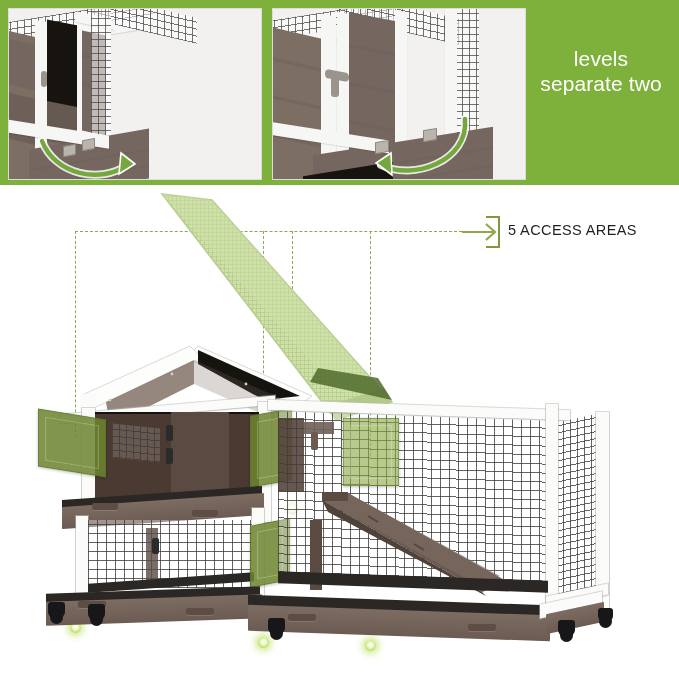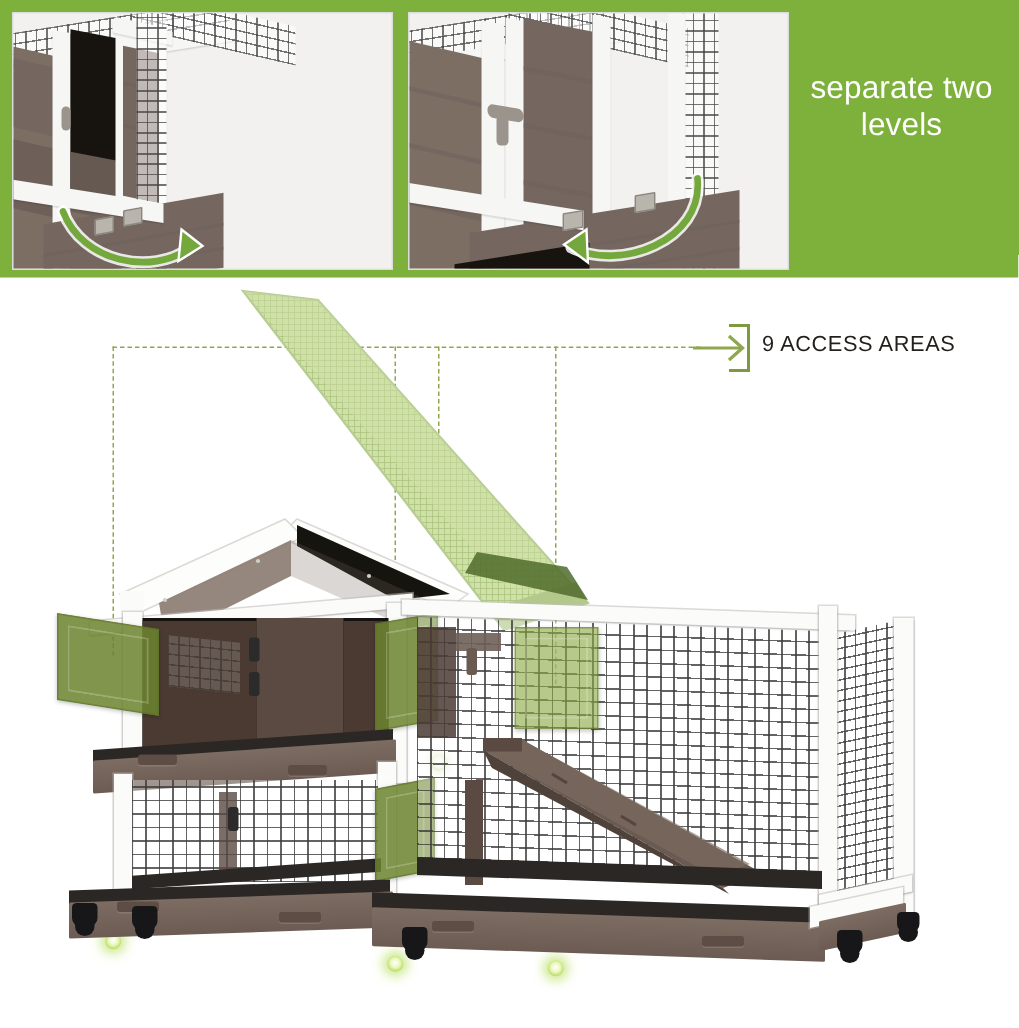--- a/index.html
+++ b/index.html
@@ -212,39 +212,39 @@
 
         <svg class="arrow-svg" viewBox="0 0 252 170">
           <path d="M192 110 C196 152, 140 172, 108 156" fill="none" stroke="#ffffff" stroke-width="8" stroke-linecap="round" opacity=".85"></path>
           <path d="M192 110 C196 152, 140 172, 108 156" fill="none" stroke="#74a83c" stroke-width="4.5" stroke-linecap="round"></path>
           <path d="M118 144 L103 154 L119 166 Z" fill="#74a83c" stroke="#ffffff" stroke-width="1.6"></path>
         </svg>
       </div>
     </div>
 
     <div class="banner-text">
+      <div>levels</div>
       <div>separate two</div>
-      <div>levels</div>
     </div>
   </div>
 
   <div class="dash-h" style="left:75px;top:231px;width:392px;"></div>
   <div class="dash-v" style="left:75px;top:231px;height:206px;"></div>
   <div class="dash-v" style="left:263px;top:231px;height:222px;"></div>
   <div class="dash-v" style="left:292px;top:231px;height:88px;"></div>
   <div class="dash-v" style="left:370px;top:231px;height:225px;"></div>
 
   <div class="callout-marker">
     <svg viewBox="0 0 40 36" width="40" height="36">
       <path d="M24 3 L37 3 L37 33 L24 33" fill="none" stroke="#7f9a3e" stroke-width="2"></path>
       <line x1="-6" y1="18" x2="32" y2="18" stroke="#8FA84F" stroke-width="2"></line>
       <polyline points="24,10 33,18 24,26" fill="none" stroke="#8FA84F" stroke-width="2.2"></polyline>
     </svg>
   </div>
-  <div class="callout-label">9 ACCESS AREAS</div>
+  <div class="callout-label">5 ACCESS AREAS</div>
 
   <div class="product">
 
     <div style="position:absolute;left:140px;top:2px;width:255px;height:235px;">
       <svg viewBox="0 0 255 235" width="255" height="235">
         <defs>
           <pattern id="lidmesh" width="4" height="4" patternUnits="userSpaceOnUse">
             <rect width="4" height="4" fill="#cfe0a8"></rect>
             <path d="M0 0 H4 M0 0 V4" stroke="#a9c37a" stroke-width="1"></path>
           </pattern>

